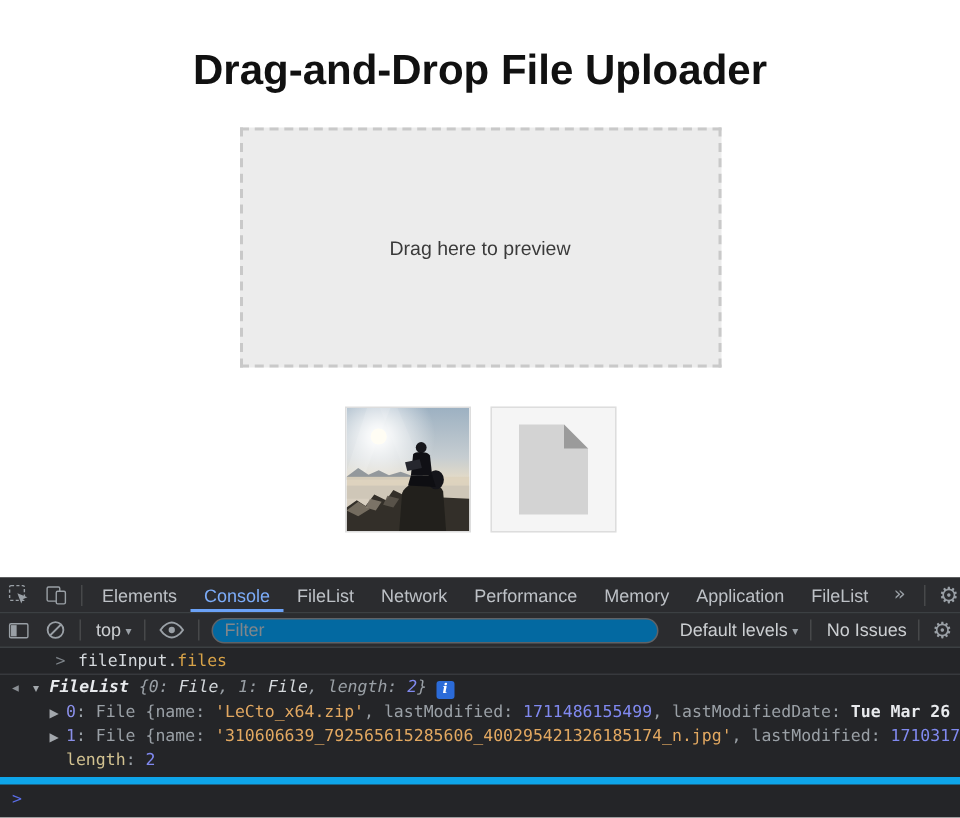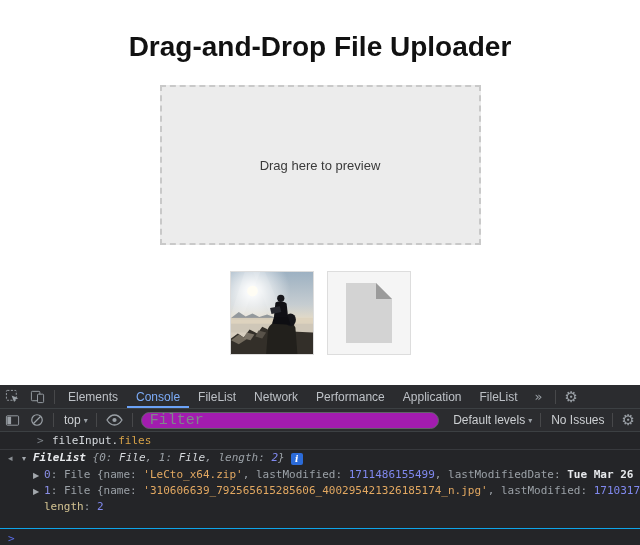--- a/index.html
+++ b/index.html
@@ -43,34 +43,34 @@
     cursor:pointer;white-space:nowrap;box-sizing:border-box;border-bottom:2px solid transparent;padding-top:2px;
   }
   .tab.active{color:#7cacf8;border-bottom:2px solid #6ba2f7;}
   .more-tabs{color:#9aa0a6;font-size:13px;padding:0 8px;cursor:pointer;}
   .glyph{font-family:"DejaVu Sans", sans-serif;}
   .gear{font-size:15px;}
   .dd-label{color:#cccfd2;padding:0 3px 0 6px;white-space:nowrap;cursor:pointer;}
   .caret{font-size:8px;color:#9aa0a6;padding-right:4px;cursor:pointer;}
   .filter-wrap{flex:1;display:flex;align-items:center;padding:0 8px 0 4px;}
   .filter{
-    width:100%;height:15px;background:#a21caf;border:1px solid #606367;border-radius:9px;
-    color:#dadce0;font-size:15px;padding:0 8px;outline:none;font-family:Liberation Mono, monospace;
+    width:100%;height:15px;background:#0369a1;border:1px solid #606367;border-radius:9px;
+    color:#dadce0;font-size:12px;padding:0 8px;outline:none;font-family:Liberation Sans, sans-serif;
   }
   .filter::placeholder{color:#80868b;}
   .right-group{display:flex;align-items:center;white-space:nowrap;}
   
   .console{
     height:113px;background:#242528;overflow:hidden;
     font-family:"DejaVu Sans Mono","Liberation Mono",monospace;font-size:11px;color:#d5d9dd;
   }
   .crow{white-space:pre;overflow:hidden;line-height:16px;padding-left:8px;}
   .echo{border-bottom:1px solid #37393d;line-height:17px;padding-left:37px;}
   .echo .chev{color:#7e848a;display:inline-block;width:15px;}
-  .result-block{border-bottom:1px solid #0ea5e9;padding-bottom:14px;}
+  .result-block{border-bottom:5px solid #0ea5e9;padding-bottom:4px;}
   .summary .txt{font-style:italic;}
   .ret{display:inline-block;width:14px;color:#8a8f94;font-size:9px;}
   .tri{display:inline-block;width:11px;font-size:8px;color:#a3a8ad;cursor:pointer;}
   .tree{padding-left:33px;line-height:15px;}
   .leaf{padding-left:44px;line-height:15px;}
   .info-chip{
     display:inline-block;width:12px;height:12px;background:#2b6bd8;border-radius:2px;
     color:#fff;font-size:9px;font-style:italic;font-weight:bold;text-align:center;line-height:12px;
     margin-left:6px;vertical-align:-1px;font-family:"DejaVu Serif",serif;cursor:pointer;
   }
@@ -157,20 +157,21 @@
           <rect x="1.5" y="2.5" width="9" height="10" rx="1" fill="none" stroke="currentColor"></rect>
           <rect x="8" y="5.5" width="6.5" height="9" rx="1" fill="#2b2c2f" stroke="currentColor"></rect>
         </svg>
     </button>
     <div class="sep"></div>
     <div class="tab">Elements</div>
     <div class="tab active">Console</div>
     <div class="tab">FileList</div>
     <div class="tab">Network</div>
     <div class="tab">Performance</div>
+    <div class="tab">Memory</div>
     <div class="tab">Application</div>
     <div class="tab">FileList</div>
     <span class="more-tabs glyph">»</span>
     <div class="sep"></div>
     <button class="icon-btn gear glyph">⚙</button>
 
   </div>
 
   <div class="dt-row2">
     <button class="icon-btn">

